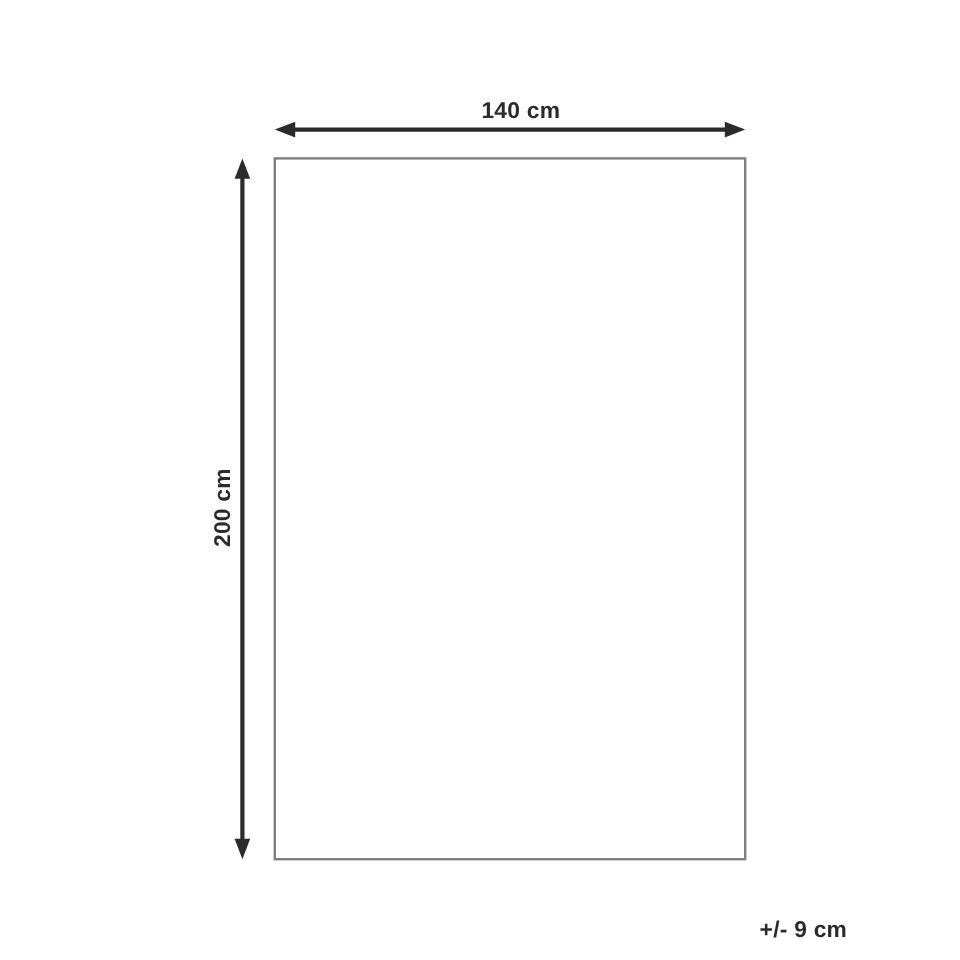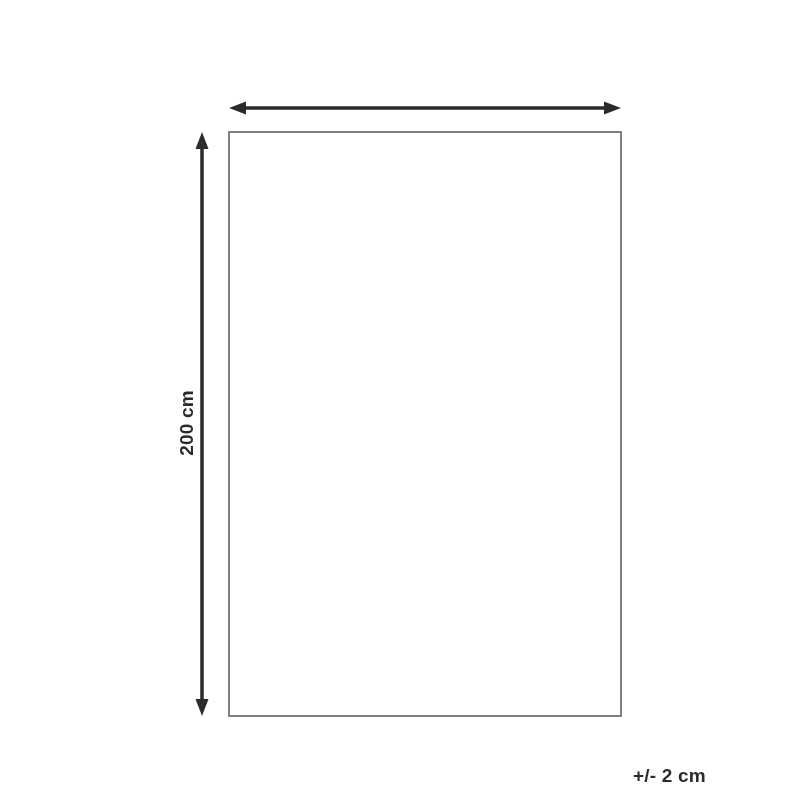--- a/index.html
+++ b/index.html
@@ -61,32 +61,33 @@
   .arrow-v {
     left: 194px;
     top: 131px;
   }
 </style>
 </head>
 <body>
 
 <div class="canvas">
 
+  <div class="dim-label width-label">140 cm</div>
 
   <svg class="arrow-svg arrow-h" width="394" height="16" viewBox="0 0 394 16">
     <line x1="15" y1="8" x2="379" y2="8" stroke-width="3.5" stroke="#2b2b2b"></line>
     <polygon points="1,8 18,1.5 18,14.5" fill="#2b2b2b"></polygon>
     <polygon points="393,8 376,1.5 376,14.5" fill="#2b2b2b"></polygon>
   </svg>
 
   <div class="dim-label height-label">200 cm</div>
 
   <svg class="arrow-svg arrow-v" width="16" height="586" viewBox="0 0 16 586">
     <line x1="8" y1="15" x2="8" y2="571" stroke-width="3.5" stroke="#2b2b2b"></line>
     <polygon points="8,1 1.5,18 14.5,18" fill="#2b2b2b"></polygon>
     <polygon points="8,585 1.5,568 14.5,568" fill="#2b2b2b"></polygon>
   </svg>
 
   <div class="product-rect"></div>
 
-  <div class="dim-label tolerance-label">+/- 2 cm</div>
+  <div class="dim-label tolerance-label">+/- 9 cm</div>
 
 </div>
 
 </body></html>

